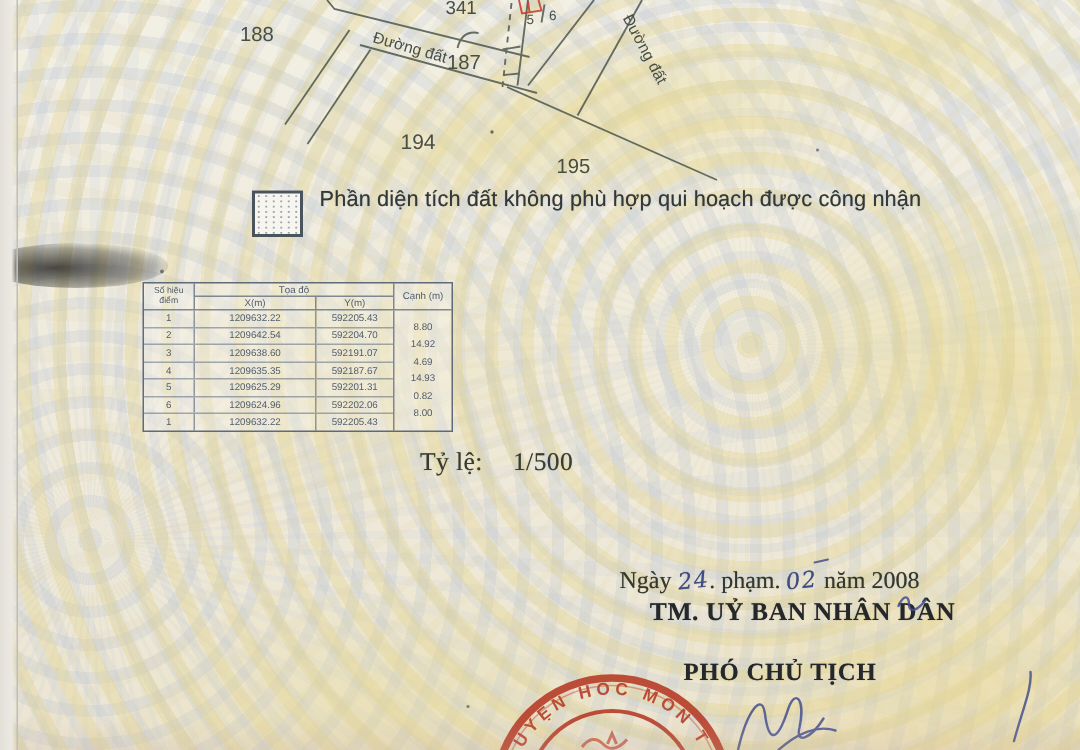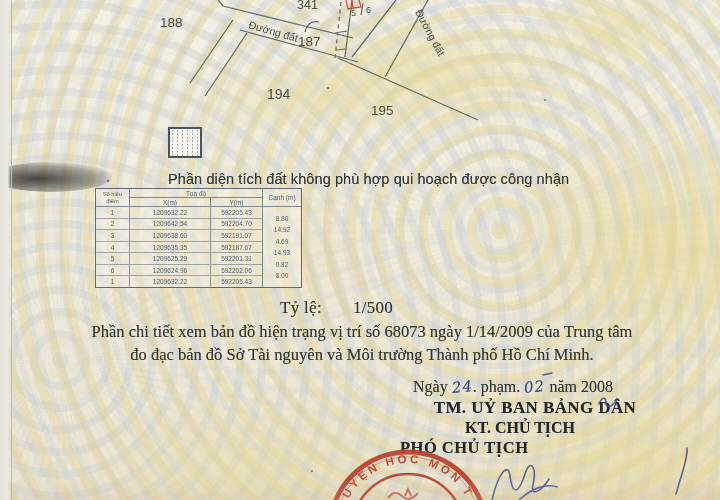--- a/index.html
+++ b/index.html
@@ -33,21 +33,21 @@
   .edge-bottom{left:0;top:478px;width:720px;height:22px;
       background:linear-gradient(180deg,rgba(205,180,160,0),rgba(198,170,150,.18));}
   .smudge{left:-10px;top:162px;width:122px;height:30px;border-radius:50%;
       background:radial-gradient(ellipse at 38% 55%, rgba(28,28,26,.78), rgba(44,44,40,.38) 55%, transparent 78%);
       filter:blur(.4px);}
 
   
   .ph{text-shadow:0 0 .6px rgba(60,60,52,.55);}
 
   
-  .legend{left:168px;top:123px;display:flex;gap:11px;align-items:flex-start;color:#31383a;flex-direction:column;}
+  .legend{left:168px;top:123px;display:flex;gap:11px;align-items:flex-start;color:#31383a;}
   .swatch{width:34px;height:31px;margin-top:4px;border:2px solid #49545c;background-color:#f6f5ef;
       background-image:radial-gradient(rgba(95,105,115,.6) .7px, transparent .9px);
       background-size:5px 3.5px;}
   .legend-text{font-size:14.5px;line-height:21px;letter-spacing:.1px;}
   .legend-text sup{font-size:9px;}
 
   
   .ttitle{left:95px;top:177px;width:207px;text-align:center;font-size:7.5px;font-weight:bold;
       letter-spacing:.4px;color:#4c5866;}
   .ctable{left:95px;top:188px;width:207px;height:100px;border:1px solid rgba(72,84,102,.85);
@@ -68,30 +68,30 @@
   .tc{display:flex;align-items:center;justify-content:center;}
   .tc.pt{width:34px;border-right:1px solid rgba(80,95,115,.6);}
   .tc.cx{width:81px;border-right:1px solid rgba(80,95,115,.6);}
   .tc.cy{flex:1;}
   .edge-col{flex:1;display:flex;flex-direction:column;justify-content:space-around;
       padding:5.7px 0;align-items:center;}
 
   
   .serif{font-family:"Liberation Serif",serif;color:#363c31;}
   .scale-line{left:280px;top:298px;font-size:17px;letter-spacing:.3px;}
-  .scale-line .val{margin-left:31px;}
+  .scale-line .val{margin-left:20px;}
   .note{left:52px;top:321px;width:620px;text-align:center;font-size:16.5px;line-height:1.38;
       color:#343a2f;}
   .date-line{left:413px;top:378px;font-size:16px;color:#33382e;}
   .hand{font-family:"DejaVu Serif",serif;font-style:italic;color:#3d4c84;font-size:15px;
       display:inline-block;transform:rotate(-6deg);letter-spacing:1px;}
   .sig1{left:415px;top:398px;width:240px;text-align:center;font-size:17px;font-weight:bold;
       color:#24272b;letter-spacing:.4px;}
   .sig2{left:400px;top:419px;width:240px;text-align:center;font-size:16px;font-weight:bold;color:#24272b;}
-  .sig3{left:400px;top:438px;width:240px;text-align:left;font-size:16.5px;font-weight:bold;color:#24272b;letter-spacing:.5px;}
+  .sig3{left:400px;top:438px;width:240px;text-align:center;font-size:16.5px;font-weight:bold;color:#24272b;letter-spacing:.5px;}
 
   
   .overlay{left:0;top:0;width:720px;height:500px;}
   .map-label{font-family:"Liberation Sans",sans-serif;fill:#474e44;}
   .z5{z-index:5;} .z6{z-index:6;} .z7{z-index:7;} .z8{z-index:8;} .z9{z-index:9;}
 </style>
 </head>
 <body>
 
 <div id="page">
@@ -201,33 +201,28 @@
           <span>14.93</span>
           <span>0.82</span>
           <span>8.00</span>
         </div>
     </div>
   </div>
 
   <div class="abs serif scale-line ph z6">
     <span>Tỷ lệ:</span><span class="val">1/500</span>
   </div>
-  <div class="abs serif note ph z6">
-    <div>Phần chi tiết xem bản đồ hiện trạng vị trí số 68073 ngày 1/14/2009 của Trung tâm</div>
-    <div>đo đạc bản đồ Sở Tài nguyên và Môi trường Thành phố Hồ Chí Minh.</div>
-  </div>
 
   <div class="abs serif date-line ph z6">
     <span>Ngày</span>
     <span class="hand">24</span><span>. phạm.</span>
     <span class="hand">02</span>
     <span>năm 2008</span>
   </div>
-  <div class="abs serif sig1 ph z6">TM. UỶ BAN BẢNG DÂN</div>
-  <div class="abs serif sig2 ph z6">KT. CHỦ TỊCH</div>
+  <div class="abs serif sig1 ph z6">TM. UỶ BAN NHÂN DÂN</div>
   <div class="abs serif sig3 ph z6">PHÓ CHỦ TỊCH</div>
 
   <svg class="abs overlay z8 noptr" width="720" height="500" viewBox="0 0 720 500">
     <g opacity=".92">
       <circle cx="408" cy="530" r="78" fill="none" stroke="#b8402c" stroke-width="5"></circle>
       <circle cx="408" cy="530" r="73" fill="none" stroke="#c4543e" stroke-width="1" opacity=".55"></circle>
       <circle cx="408" cy="530" r="56" fill="none" stroke="#b8402c" stroke-width="2.6"></circle>
       <path id="stamp-arc" d="M341,530 A67,67 0 0 1 475,530" fill="none" stroke="none"></path>
       <text font-family="Liberation Sans, sans-serif" font-size="11.5" font-weight="bold" fill="#b8402c" letter-spacing="3.2">
         <textPath href="#stamp-arc" startOffset="50%" text-anchor="middle">UYỆN HÓC MÔN T</textPath>

